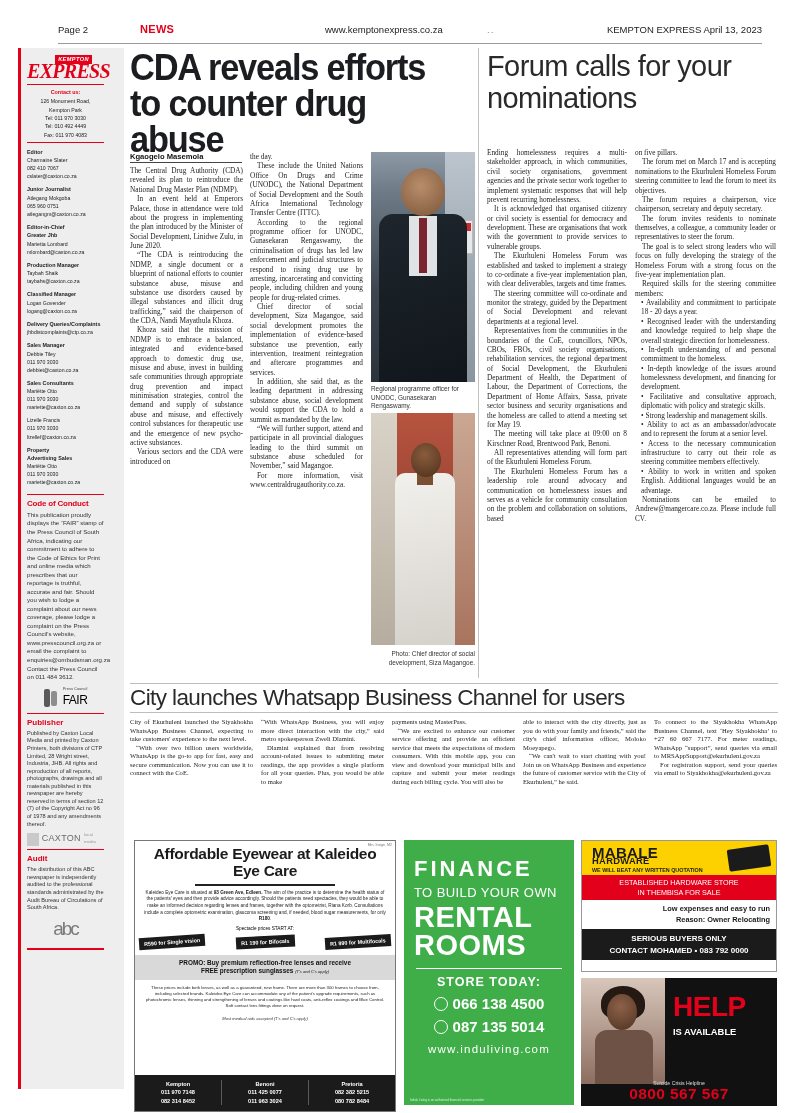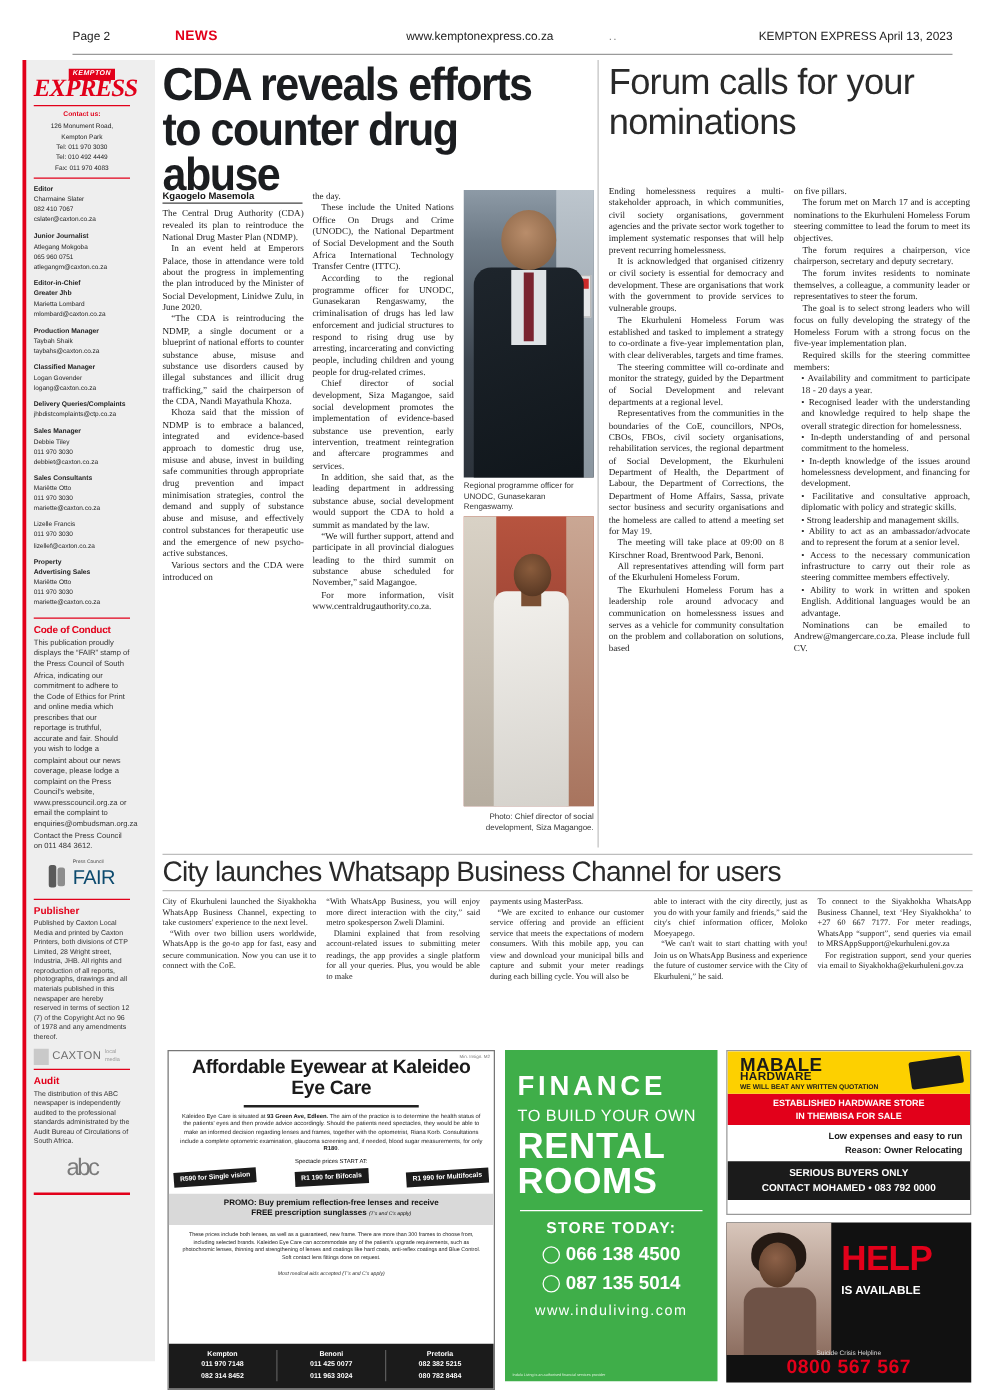--- a/index.html
+++ b/index.html
@@ -56,21 +56,21 @@
   .coc-body { font-size:6.1px; line-height:1.4; color:#333; }
   .pubtitle { color:#e2001a; font-weight:bold; font-size:8px; margin-bottom:1px;}
   .pub-body { font-size:5.6px; line-height:1.35; color:#333; }
   .audittitle { color:#e2001a; font-weight:bold; font-size:8px; margin-bottom:1px;}
   .audit-body { font-size:5.6px; line-height:1.35; color:#333; }
   .fairlogo { display:flex; align-items:center; justify-content:center; gap:3px; margin:5px 0 3px 0; }
   .fairlogo .fl-mark { width:16px; height:20px; position:relative; }
   .fairlogo .fl-mark i { position:absolute; background:#5a5a5a; display:block; }
   .fairlogo .fl-txt { text-align:left; }
   .fairlogo .fl-sub { font-size:4px; color:#444; line-height:1.1; }
-  .fairlogo .fl-big { font-size:16px; color:#0c4a6e; font-family:"Liberation Sans",sans-serif; letter-spacing:-.5px;}
+  .fairlogo .fl-big { font-size:12px; color:#000000; font-family:"Liberation Sans",sans-serif; letter-spacing:-.5px;}
   .caxlogo { display:flex; align-items:center; gap:3px; margin:4px 0 3px 0; }
   .caxlogo .cx-mark { width:13px; height:13px; background:#c9c9c9; }
   .caxlogo .cx-t { font-size:9px; color:#6b6b6b; letter-spacing:.3px; font-family:"Liberation Sans",sans-serif;}
   .caxlogo .cx-s { font-size:4.4px; color:#9a9a9a; }
   .abclogo { text-align:center; font-size:19px; color:#7a7a7a; font-family:"Liberation Sans",sans-serif; letter-spacing:-2px; margin-top:2px;}
   .sb-bottomrule { height:2px; background:#e2001a; margin-top:5px; }
 
   
   .hl-cda {
     position:absolute; left:130px; top:50px; width:340px;
@@ -221,21 +221,21 @@
   .ad-fin .af-fine { position:absolute; left:6px; bottom:3px; font-size:3px; color:#d9f0d9; }
 
   .ad-mab {
     position:absolute; left:581px; top:840px; width:196px; height:132px;
     background:#fff; border:1px solid #999; font-family:"Liberation Sans", sans-serif; overflow:hidden;
   }
   .ad-mab .am-top { height:34px; background:#fdd000; position:relative; }
   .ad-mab .am-t1 { position:absolute; left:10px; top:3px; font-size:15px; font-weight:bold; color:#1b1b1b; letter-spacing:.3px;}
   .ad-mab .am-t2 { position:absolute; left:10px; top:20px; font-size:5.4px; font-weight:bold; color:#1b1b1b;}
   .ad-mab .am-tool{ position:absolute; right:6px; top:6px; width:42px; height:22px; background:#1b1b1b; transform:rotate(-8deg); border-radius:2px;}
-  .ad-mab .am-red { background:#e2001a; color:#fff; text-align:center; font-size:7.2px; font-weight:bold; padding:3px 2px; line-height:1.35;}
+  .ad-mab .am-red { background:#e2001a; color:#fff; text-align:center; font-size:7.2px; font-weight:normal; padding:3px 2px; line-height:1.35;}
   .ad-mab .am-mid { padding:4px 6px; text-align:right; font-size:7.4px; font-weight:bold; color:#1b1b1b; line-height:1.4;}
   .ad-mab .am-bot { background:#1b1b1b; color:#fff; text-align:center; font-size:8px; font-weight:bold; padding:4px 2px; line-height:1.45;}
 
   .ad-help {
     position:absolute; left:581px; top:978px; width:196px; height:128px;
     background:#111; font-family:"Liberation Sans", sans-serif; overflow:hidden;
   }
   .ad-help .ah-img { position:absolute; left:0; top:0; width:84px; height:106px;
     background:linear-gradient(180deg,#d8c6bb,#8d6e60); }
   .ad-help .ah-head{ position:absolute; left:26px; top:16px; width:30px; height:36px; border-radius:50%;

